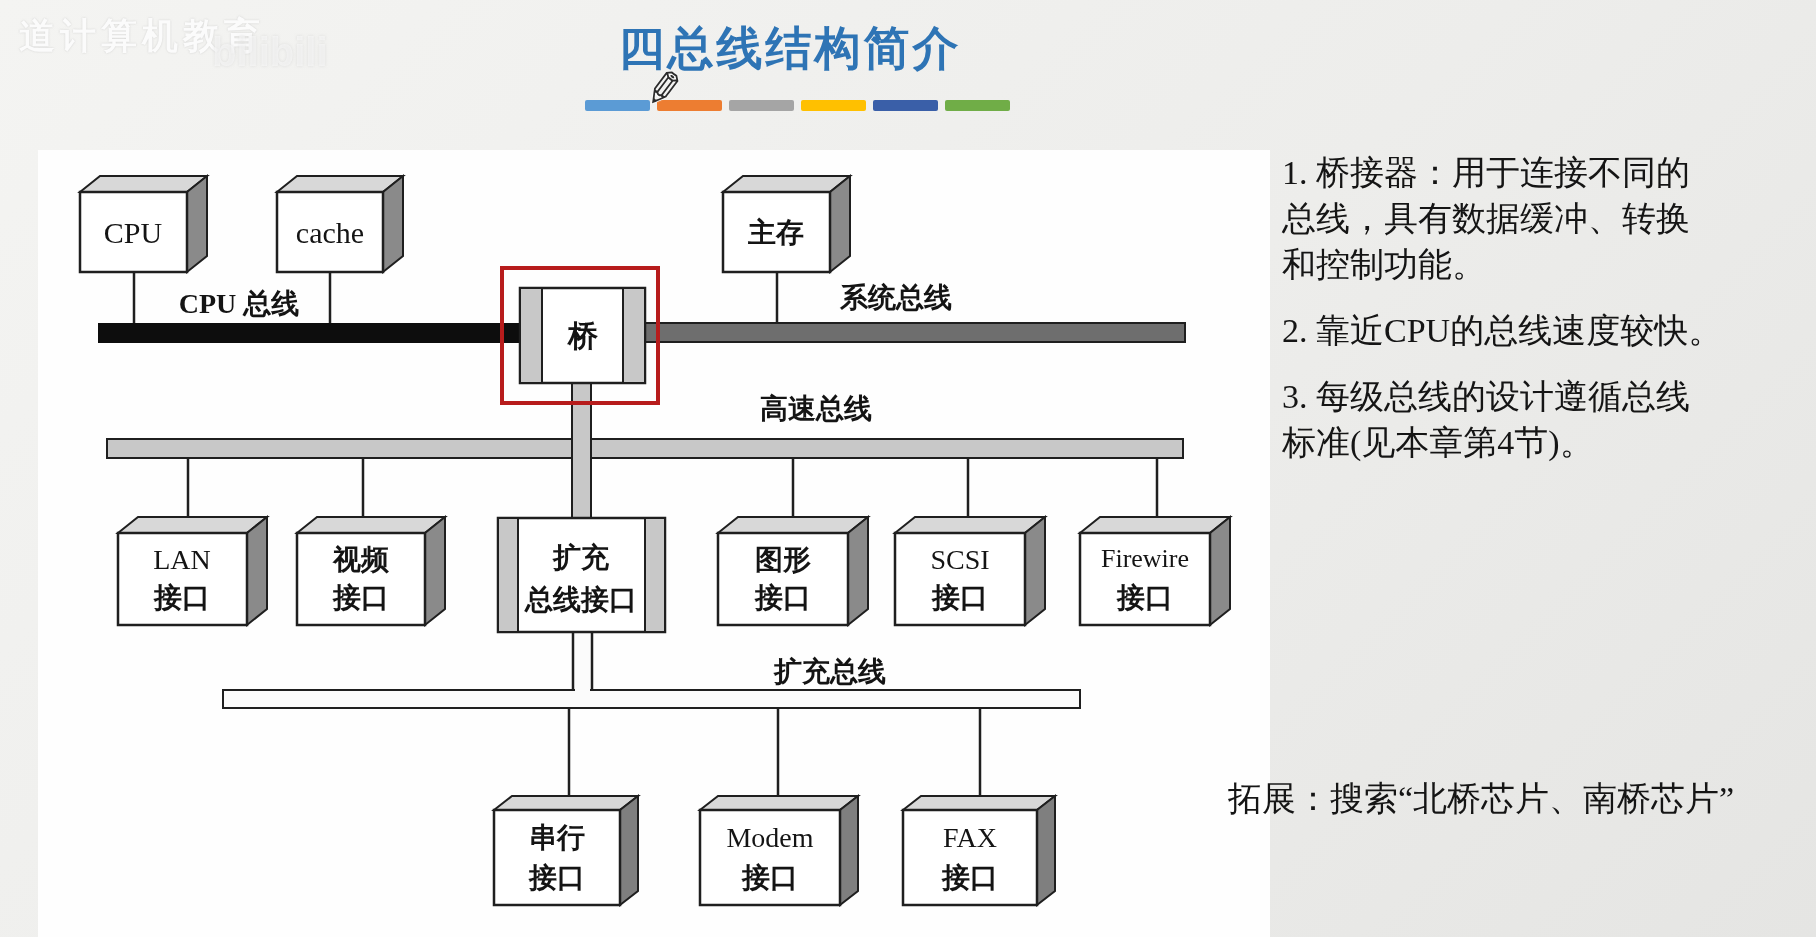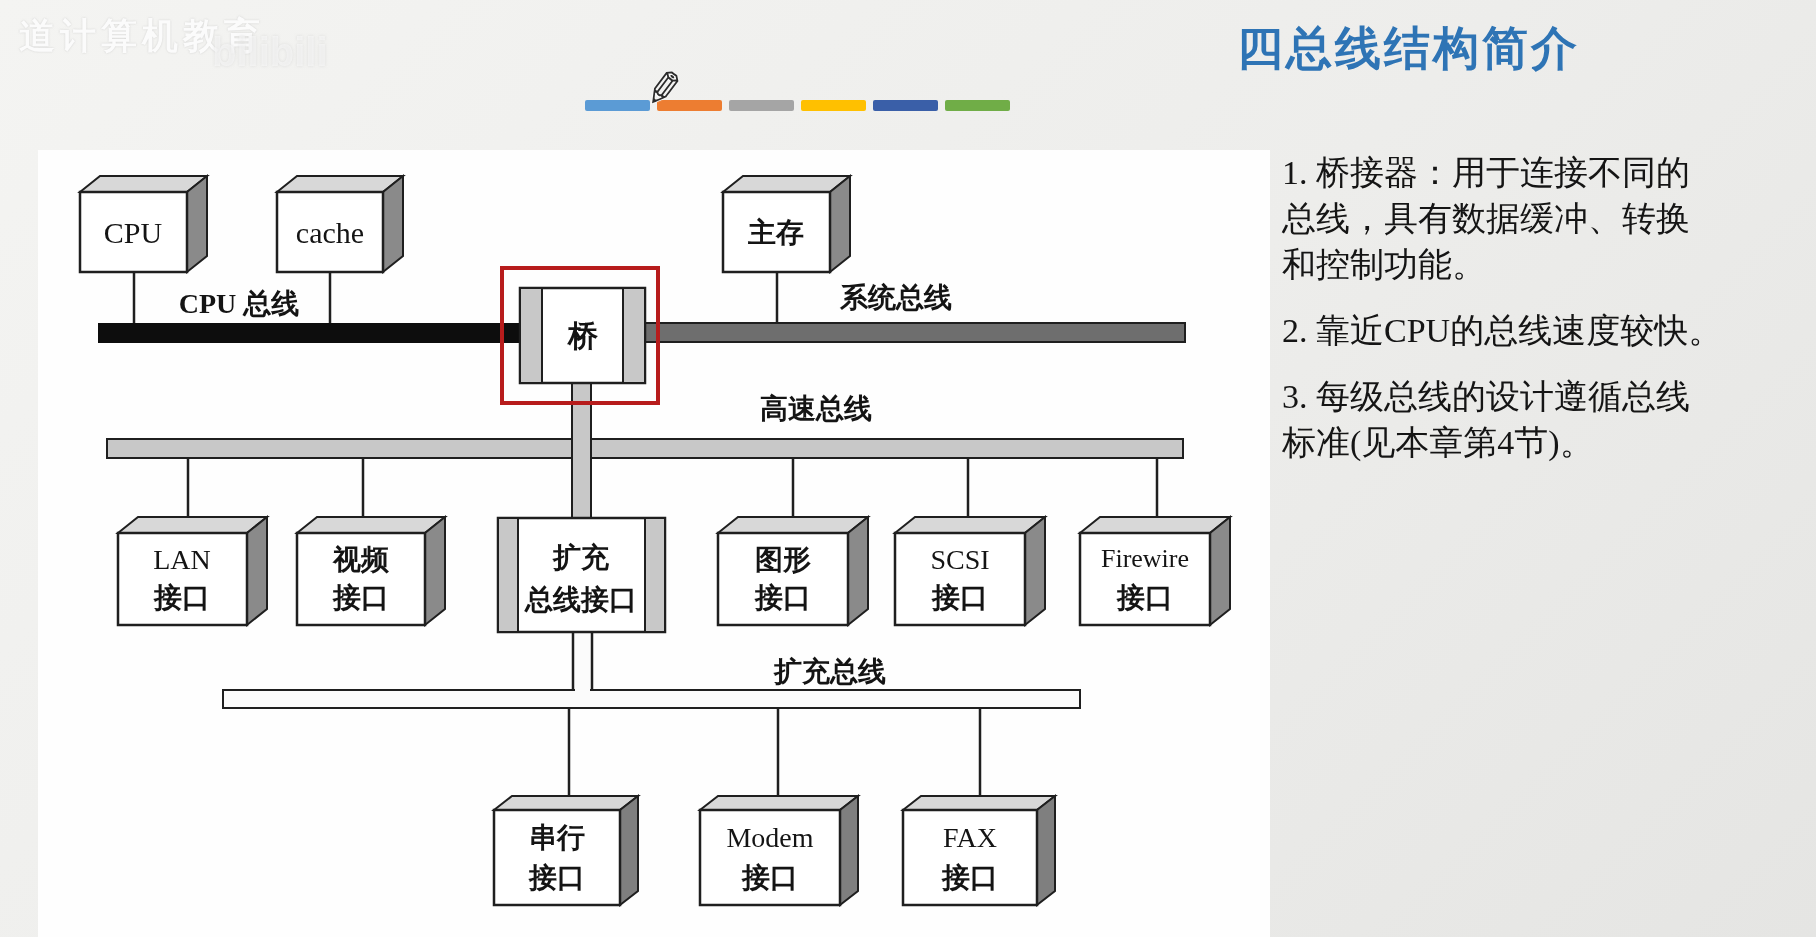--- a/index.html
+++ b/index.html
@@ -18,21 +18,21 @@
   }
   .bili{
     position:absolute;left:212px;top:6px;
     font-family:"Liberation Sans","DejaVu Sans",sans-serif;
     font-size:40px;font-weight:700;color:rgba(255,255,255,0.5);
     text-shadow:0 0 3px rgba(200,200,200,0.5);
     filter:blur(0.6px);
     margin-top:24px;
   }
   .title{
-    position:absolute;left:0;top:18px;width:1580px;text-align:right;
+    position:absolute;left:0;top:18px;width:1580px;text-align:center;
     font-size:46px;font-weight:700;color:#2E74B5;letter-spacing:3px;
   }
   .bars{position:absolute;left:585px;top:100px;display:flex;gap:7px;}
   .bar{width:65px;height:11px;border-radius:2px;display:inline-block;}
   .pen{
     position:absolute;left:645px;top:62px;
     font-size:46px;color:#2c2c2c;transform:scaleX(-1) rotate(8deg);
     text-shadow:0 0 2px #fff,1px 1px 0 #fff;
     z-index:5;
   }
@@ -221,14 +221,15 @@
     </div>
     <div class="note">
       <div class="nline">2. 靠近CPU的总线速度较快。</div>
     </div>
     <div class="note">
       <div class="nline">3. 每级总线的设计遵循总线</div>
       <div class="nline">标准(见本章第4节)。</div>
     </div>
   </div>
 
+  <div class="extension">拓展：搜索“北桥芯片、南桥芯片”</div>
 
 </div>
 
 </body></html>

